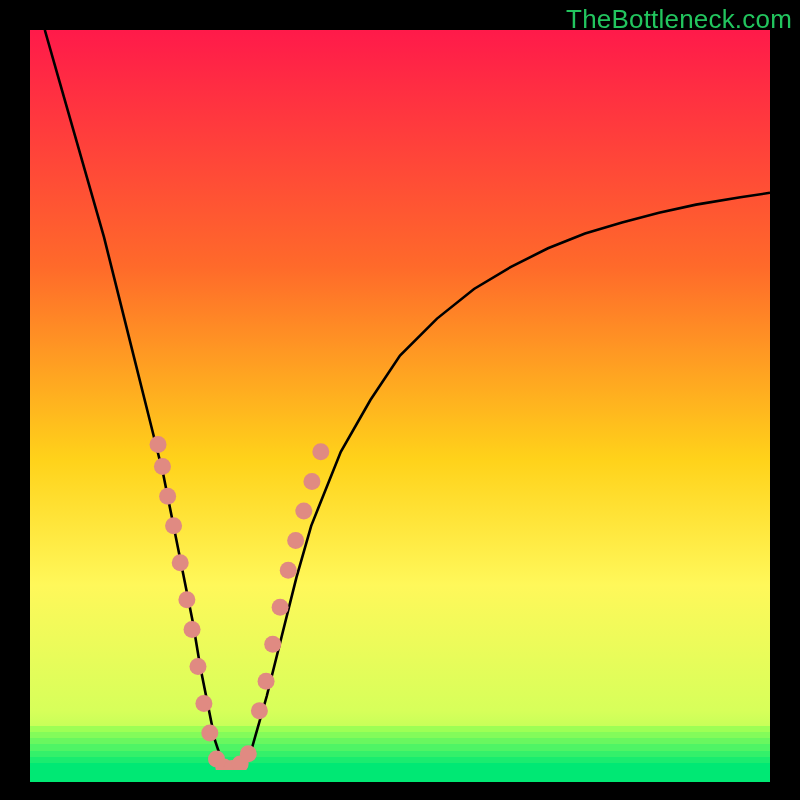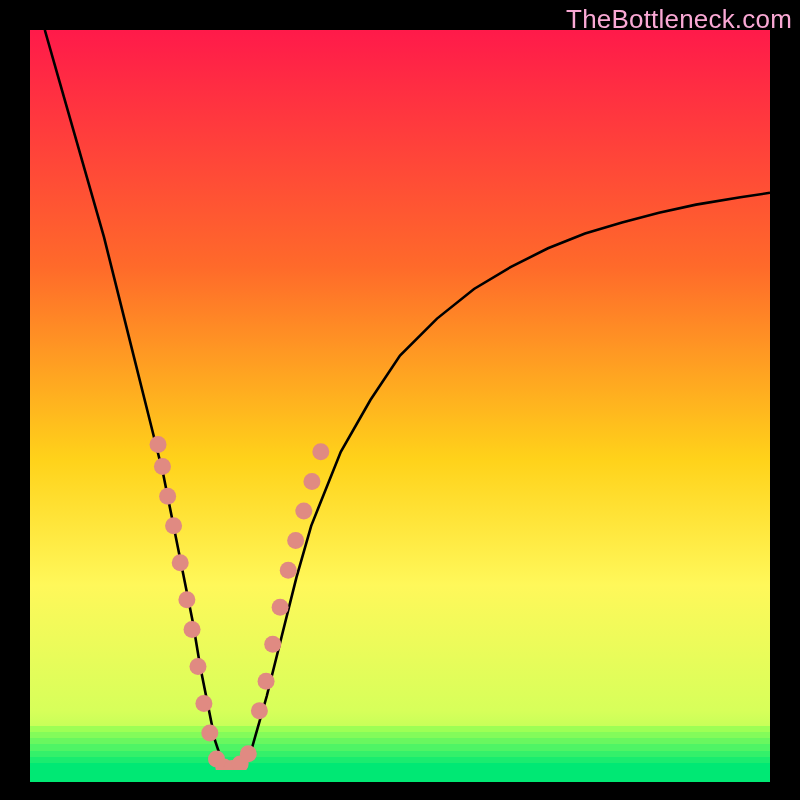--- a/index.html
+++ b/index.html
@@ -27,21 +27,21 @@
     position: absolute;
     left: 30px;
     width: 740px;
   }
   .watermark {
     position: absolute;
     top: 4px;
     right: 8px;
     font-size: 26px;
     font-weight: 400;
-    color: #f9a8d4;
+    color: #22c55e;
     letter-spacing: 0.2px;
   }
   svg.curve-layer {
     position: absolute;
     left: 30px;
     top: 30px;
     width: 740px;
     height: 740px;
   }
 </style>

